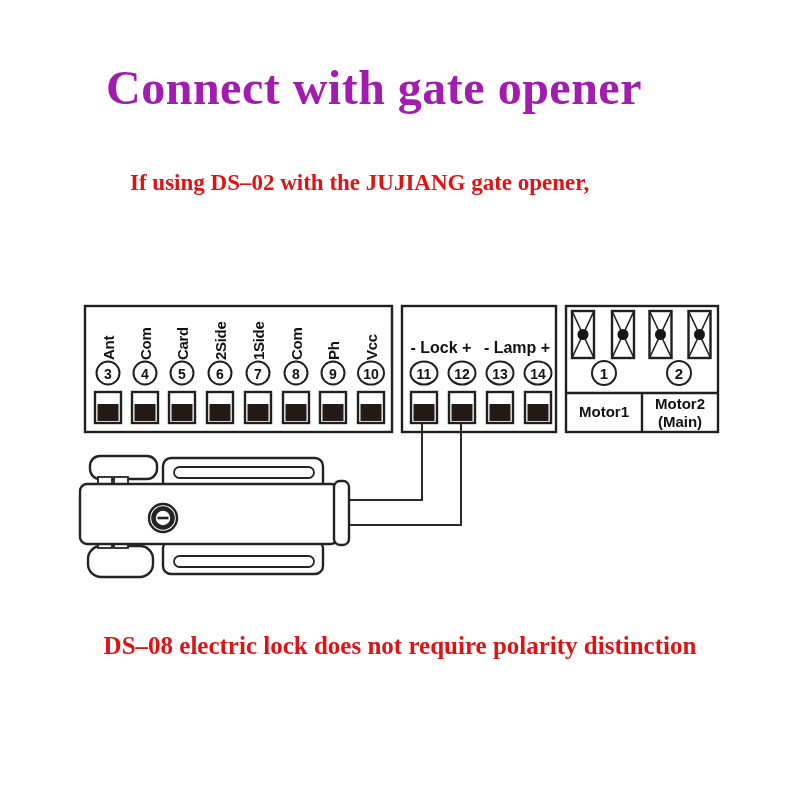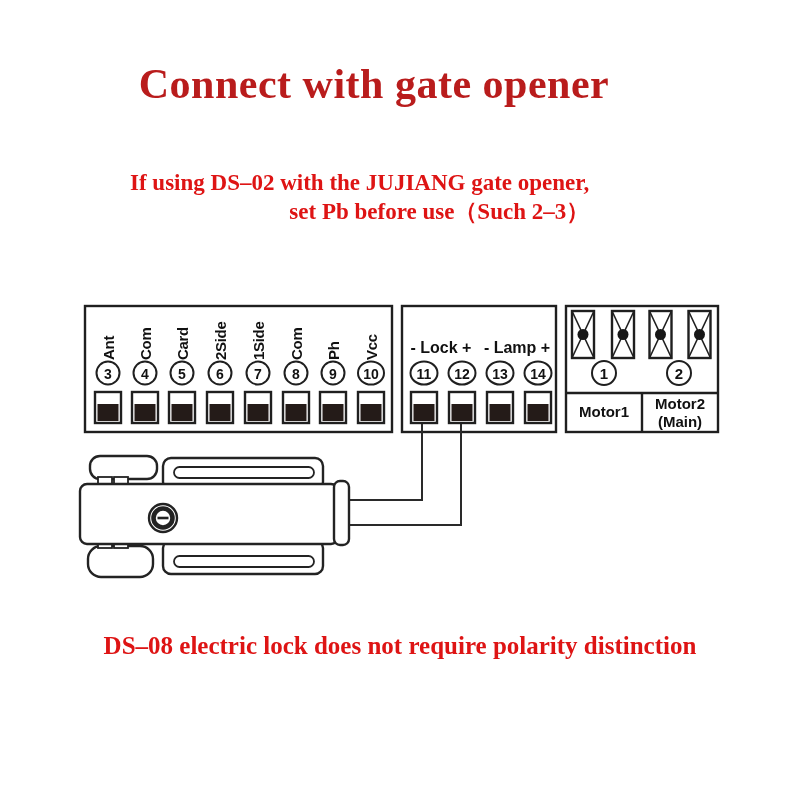--- a/index.html
+++ b/index.html
@@ -1,22 +1,22 @@
 <!DOCTYPE html>
 <html><head>
 <meta charset="utf-8">
 <style>
   html,body{margin:0;padding:0;}
   body{width:800px;height:800px;background:#ffffff;position:relative;overflow:hidden;
        font-family:"Liberation Serif",serif;}
   .canvas{position:absolute;inset:0;width:800px;height:800px;}
   .title{position:absolute;top:60px;left:0;width:748px;text-align:center;
-         font-size:42px;font-weight:700;color:#b91c1c;letter-spacing:.5px;}
+         font-size:48px;font-weight:700;color:#a21caf;letter-spacing:.5px;}
   .note{position:absolute;left:130px;top:168px;font-size:23px;font-weight:700;
-        color:#de1414;line-height:29px;text-align:right;}
+        color:#de1414;line-height:29px;}
   .footer{position:absolute;top:632px;left:0;width:800px;text-align:center;
           font-size:25px;font-weight:700;color:#de1414;}
   svg{position:absolute;left:0;top:0;}
   .blk{fill:#ffffff;stroke:#1f1f1f;stroke-width:2.4;}
   .term{fill:#ffffff;stroke:#1f1f1f;stroke-width:2.4;}
   .tfill{fill:#241b18;stroke:none;}
   .circ{fill:#ffffff;stroke:#1f1f1f;stroke-width:2;}
   .num{font-family:"Liberation Sans",sans-serif;font-weight:bold;font-size:14px;
        fill:#111;text-anchor:middle;}
   .num2{font-family:"Liberation Sans",sans-serif;font-weight:bold;font-size:15px;
@@ -38,21 +38,20 @@
 </style>
 </head>
 <body>
 
 <div class="canvas">
 
   <div class="title">Connect with gate opener</div>
 
   <div class="note">
     <div>If using DS–02 with the JUJIANG gate opener,</div>
-    <div>set Pb before use（Such 2–3）</div>
   </div>
 
   <svg width="800" height="800" viewBox="0 0 800 800">
 
     <g>
       <rect class="blk" x="85" y="306" width="307" height="126"></rect>
 
       <g>
         <text class="vlab" transform="translate(113.5 360) rotate(-90)">Ant</text>
         <circle class="circ" cx="108" cy="373" r="11.5"></circle>

